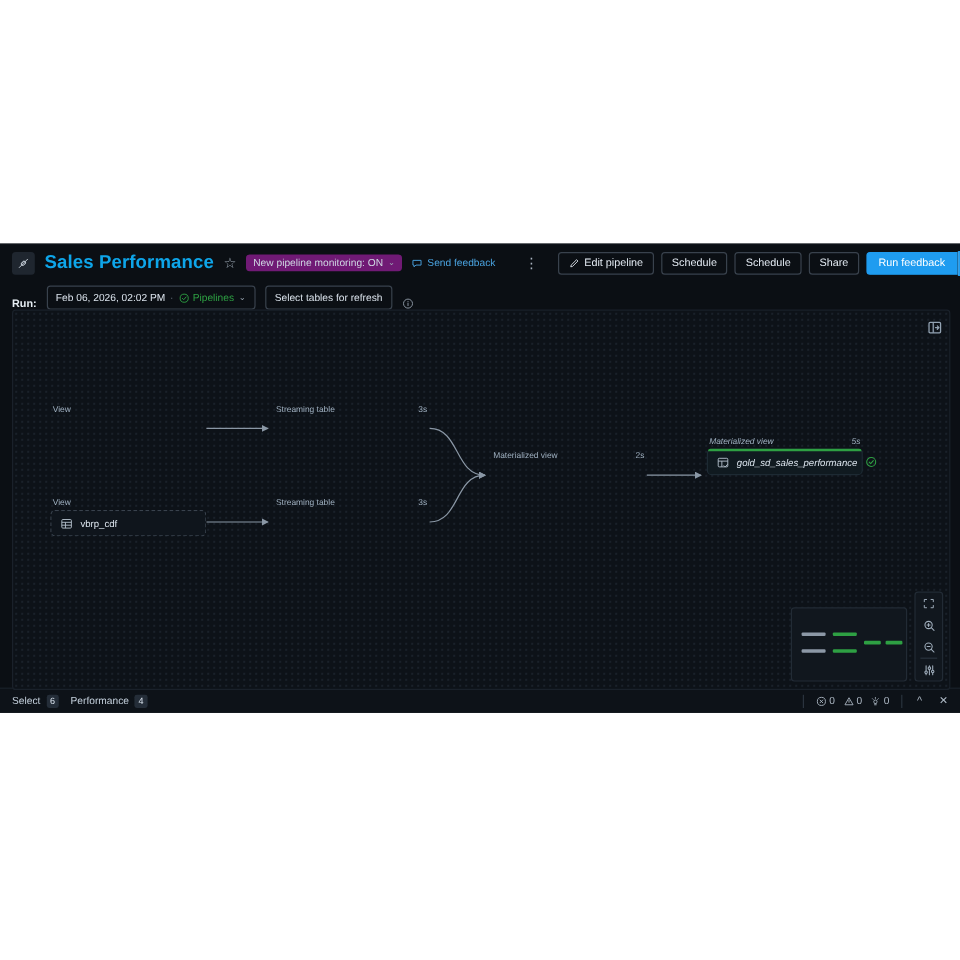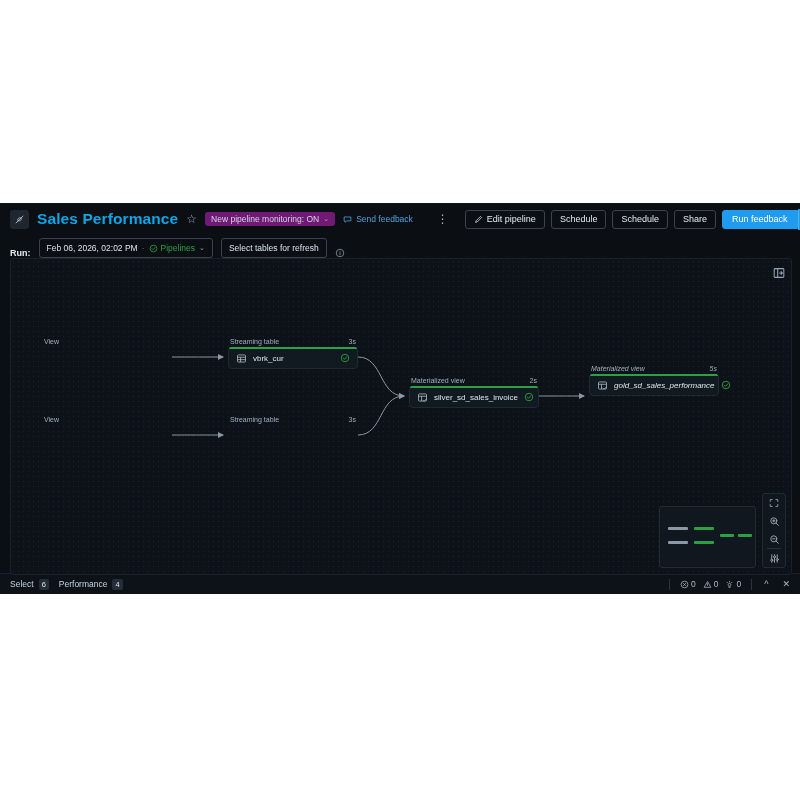--- a/index.html
+++ b/index.html
@@ -219,71 +219,48 @@
             <div class="node-hdr">
               <span>View</span>
               <span class="node-dur"></span>
             </div>
           </div>
           <div class="node" style="left: 31px; top: 157px; width: 130px;">
             <div class="node-hdr">
               <span>View</span>
               <span class="node-dur"></span>
             </div>
-          </div>
-          <div class="node" style="left: 217px; top: 79px; width: 130px;">
-            <div class="node-hdr">
-              <span>Streaming table</span>
-              <span class="node-dur">3s</span>
-            </div>
-            <div class="node-box solid">
+            <div class="node-box ">
               <span class="node-ico">
                 <svg width="11" height="11" viewBox="0 0 16 16" fill="none" stroke="#b6c2ce" stroke-width="1.1">
                   <rect x="2.2" y="2.8" width="11.6" height="10.4" rx="1.2"></rect>
                   <line x1="2.2" y1="6.2" x2="13.8" y2="6.2"></line>
                   <line x1="2.2" y1="9.7" x2="13.8" y2="9.7"></line>
                   <line x1="6.6" y1="6.2" x2="6.6" y2="13.2"></line>
                 </svg>
               </span>
-              <span class="node-name">vbrk_cur</span>
-              <span class="node-status">
-                <svg width="10" height="10" viewBox="0 0 16 16" fill="none" stroke="#2ea043" stroke-width="1.4">
-                  <circle cx="8" cy="8" r="6"></circle>
-                  <path d="M5.3 8.2l2 2 3.5-4" stroke-linecap="round" stroke-linejoin="round"></path>
-                </svg>
-              </span>
-            </div>
-          </div>
-          <div class="node" style="left: 217px; top: 157px; width: 130px;">
+              <span class="node-name">vbrp_cdf</span>
+            </div>
+          </div>
+          <div class="node" style="left: 217px; top: 79px; width: 130px;">
             <div class="node-hdr">
               <span>Streaming table</span>
               <span class="node-dur">3s</span>
             </div>
           </div>
+          <div class="node" style="left: 217px; top: 157px; width: 130px;">
+            <div class="node-hdr">
+              <span>Streaming table</span>
+              <span class="node-dur">3s</span>
+            </div>
+          </div>
           <div class="node" style="left: 398px; top: 118px; width: 130px;">
             <div class="node-hdr">
               <span>Materialized view</span>
               <span class="node-dur">2s</span>
-            </div>
-            <div class="node-box solid">
-              <span class="node-ico">
-                <svg width="11" height="11" viewBox="0 0 16 16" fill="none" stroke="#b6c2ce" stroke-width="1.1">
-                  <rect x="2.2" y="2.8" width="11.6" height="10.4" rx="1.2"></rect>
-                  <line x1="2.2" y1="6.2" x2="13.8" y2="6.2"></line>
-                  <line x1="6.6" y1="6.2" x2="6.6" y2="13.2"></line>
-                  <path d="M9.2 11.8l1.5 1.5 2.6-3" stroke-linecap="round" stroke-linejoin="round"></path>
-                </svg>
-              </span>
-              <span class="node-name">silver_sd_sales_invoice</span>
-              <span class="node-status">
-                <svg width="10" height="10" viewBox="0 0 16 16" fill="none" stroke="#2ea043" stroke-width="1.4">
-                  <circle cx="8" cy="8" r="6"></circle>
-                  <path d="M5.3 8.2l2 2 3.5-4" stroke-linecap="round" stroke-linejoin="round"></path>
-                </svg>
-              </span>
             </div>
           </div>
           <div class="node" style="left: 578px; top: 106px; width: 130px; font-style: italic;">
             <div class="node-hdr">
               <span>Materialized view</span>
               <span class="node-dur">5s</span>
             </div>
             <div class="node-box solid">
               <span class="node-ico">
                 <svg width="11" height="11" viewBox="0 0 16 16" fill="none" stroke="#b6c2ce" stroke-width="1.1">

